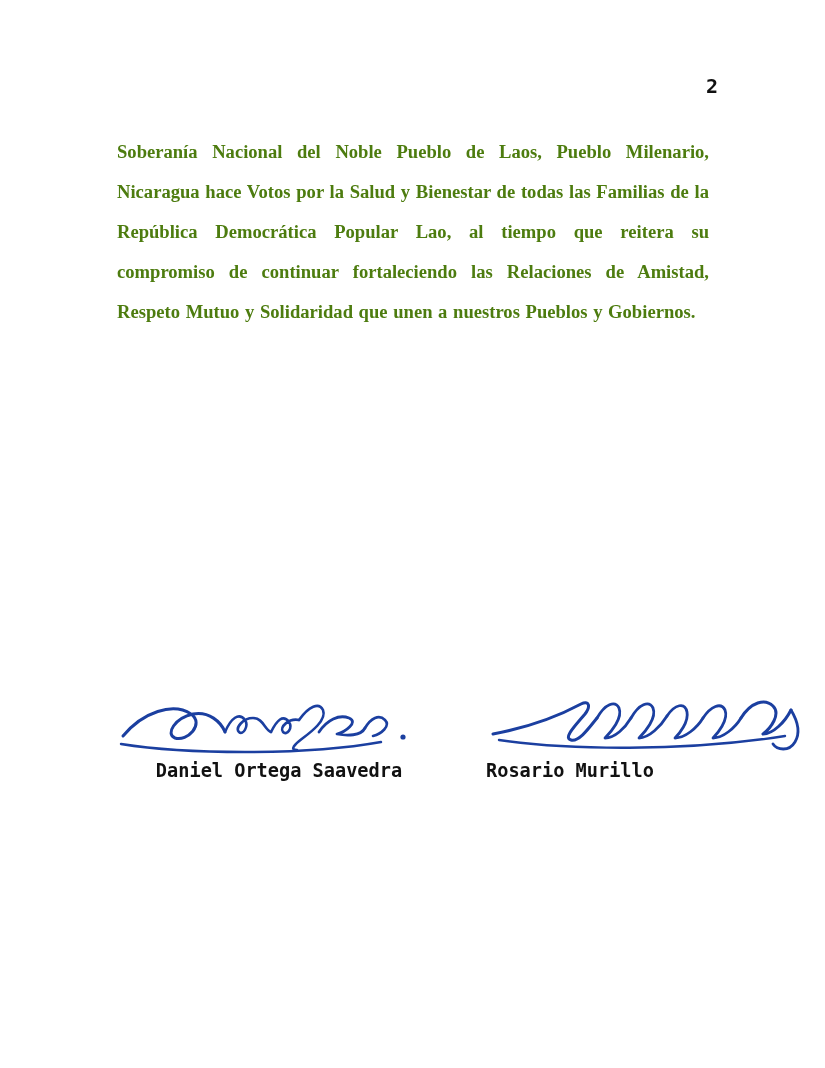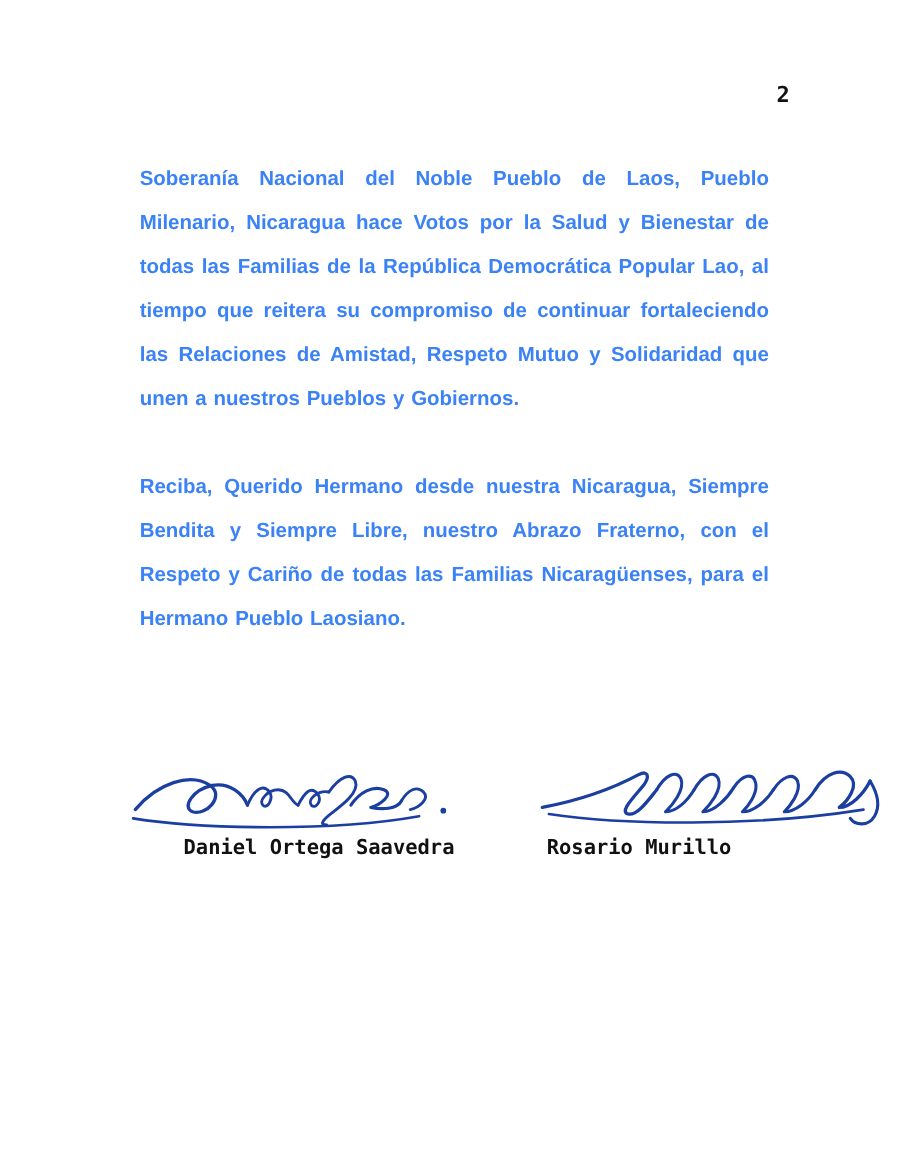--- a/index.html
+++ b/index.html
@@ -29,30 +29,30 @@
     font-size: 20px;
     color: #111111;
   }
   .body-block {
     position: absolute;
     left: 113px;
     right: 112px;
     top: 128px;
   }
   .para {
-    font-family: Liberation Sans, sans-serif;
+    font-family: Liberation Serif, serif;
     font-size: 18.6px;
     font-weight: bold;
     line-height: 40px;
     text-align: justify;
     text-align-last: left;
-    color: #3b82f6;
+    color: #4d7c0f;
     letter-spacing: 0px;
     word-spacing: 1px;
-    margin: 14px;
+    margin: 4px;
   }
   .para + .para {
     margin-top: 40px;
   }
   .signatures {
     position: absolute;
     left: 113px;
     right: 112px;
     top: 692px;
     height: 110px;
@@ -68,41 +68,40 @@
   .sig-mark {
     position: absolute;
     top: 0;
     left: 0;
     width: 100%;
     height: 68px;
   }
   .sig-name {
     position: absolute;
     top: 68px;
-    left: 12px;
+    left: 1px;
     width: 100%;
     text-align: center;
     font-family: "DejaVu Sans Mono", monospace;
     font-size: 18.6px;
     font-weight: bold;
     color: #111111;
     white-space: nowrap;
   }
   .sig-col.right .sig-name { text-align: left; }
 </style>
 </head>
 <body>
 
 <div class="page">
 
   <div class="page-number">2</div>
 
   <div class="body-block">
     <p class="para">Soberanía Nacional del Noble Pueblo de Laos, Pueblo Milenario, Nicaragua hace Votos por la Salud y Bienestar de todas las Familias de la República Democrática Popular Lao, al tiempo que reitera su compromiso de continuar fortaleciendo las Relaciones de Amistad, Respeto Mutuo y Solidaridad que unen a nuestros Pueblos y Gobiernos.</p>
-    <p class="para">Reciba, Querido Hermano desde nuestra Nicaragua, Siempre Bendita y Siempre Libre, nuestro Abrazo Fraterno, con el Respeto y Cariño de todas las Familias Nicaragüenses, para el Hermano Pueblo Laosiano.</p>
   </div>
 
   <div class="signatures">
 
     <div class="sig-col left">
       <svg class="sig-mark" viewBox="0 0 330 68" aria-hidden="true">
         <g fill="none" stroke="#1b3fa0" stroke-linecap="round" stroke-linejoin="round">
           <path d="M10 44 C30 20, 60 10, 78 22 C92 32, 74 50, 62 46 C52 42, 62 26, 80 22 C96 19, 108 30, 112 40" stroke-width="3"></path>
           <path d="M112 40 C118 26, 126 20, 132 28 C136 34, 130 44, 126 40 C122 36, 130 26, 140 26 C150 26, 152 38, 158 40" stroke-width="2.6"></path>
           <path d="M158 40 C164 28, 170 22, 176 30 C180 36, 174 44, 170 40 C166 35, 176 26, 186 28" stroke-width="2.6"></path>

